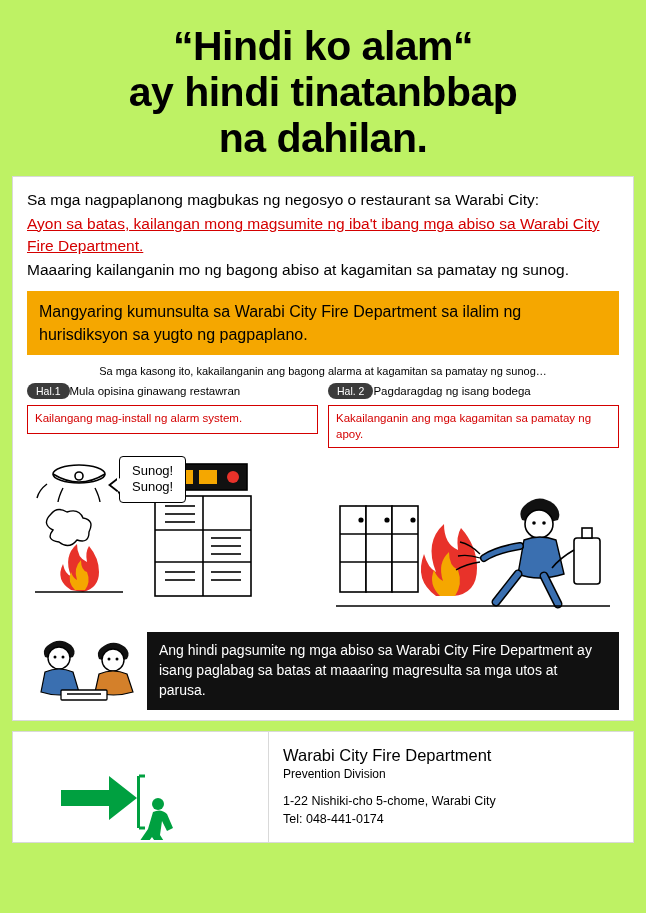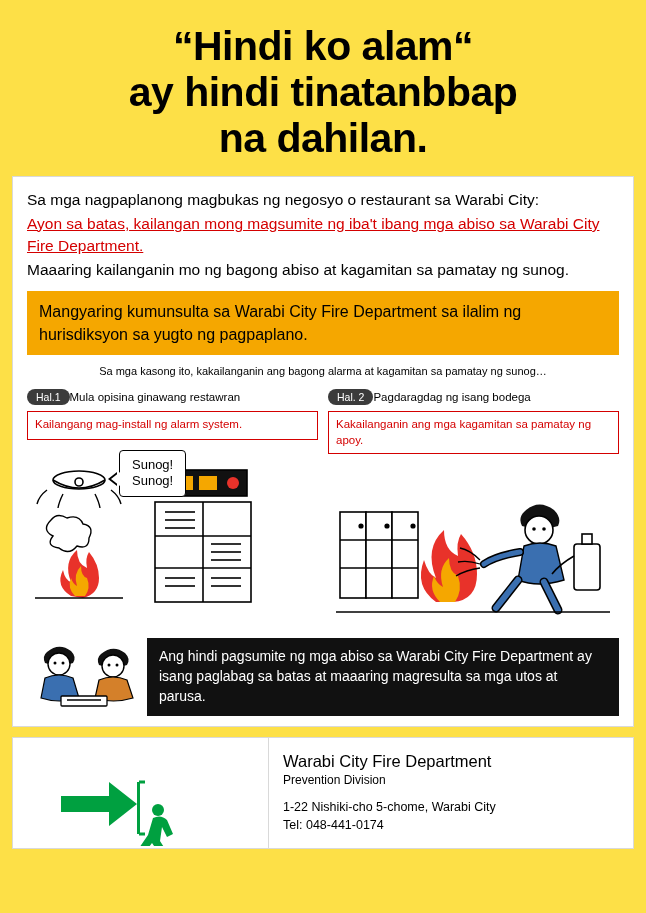--- a/index.html
+++ b/index.html
@@ -10,21 +10,21 @@
     width: 646px;
     height: 913px;
     background: #ffffff;
     font-family: "Liberation Sans", sans-serif;
     overflow: hidden;
   }
   .poster {
     position: relative;
     width: 646px;
     height: 913px;
-    background: #fde047;
+    background: #bef264;
     box-sizing: border-box;
     padding: 14px 12px 12px 12px;
   }
 
   
   .headline {
     text-align: center;
     color: #000;
     font-weight: bold;
     font-size: 41px;
@@ -73,21 +73,21 @@
   }
 
   
   .examples {
     margin-top: 10px;
   }
   .examples-note {
     text-align: center;
     font-size: 11px;
     color: #000;
-    margin-bottom: 12px;
+    margin-bottom: 6px;
   }
   .ex-row {
     display: flex;
     gap: 10px;
   }
   .ex-col {
     flex: 1 1 0;
     min-width: 0;
   }
   .ex-head {
@@ -120,21 +120,21 @@
     min-height: 17px;
   }
   .ex-art {
     position: relative;
     height: 170px;
     margin-top: 6px;
   }
   .speech {
     position: absolute;
     left: 92px;
-    top: 4px;
+    top: 16px;
     background: #fff;
     border: 1.5px solid #000;
     border-radius: 4px;
     padding: 6px 12px;
     font-size: 13px;
     line-height: 1.25;
     color: #000;
     text-align: left;
   }
   .speech:after {

